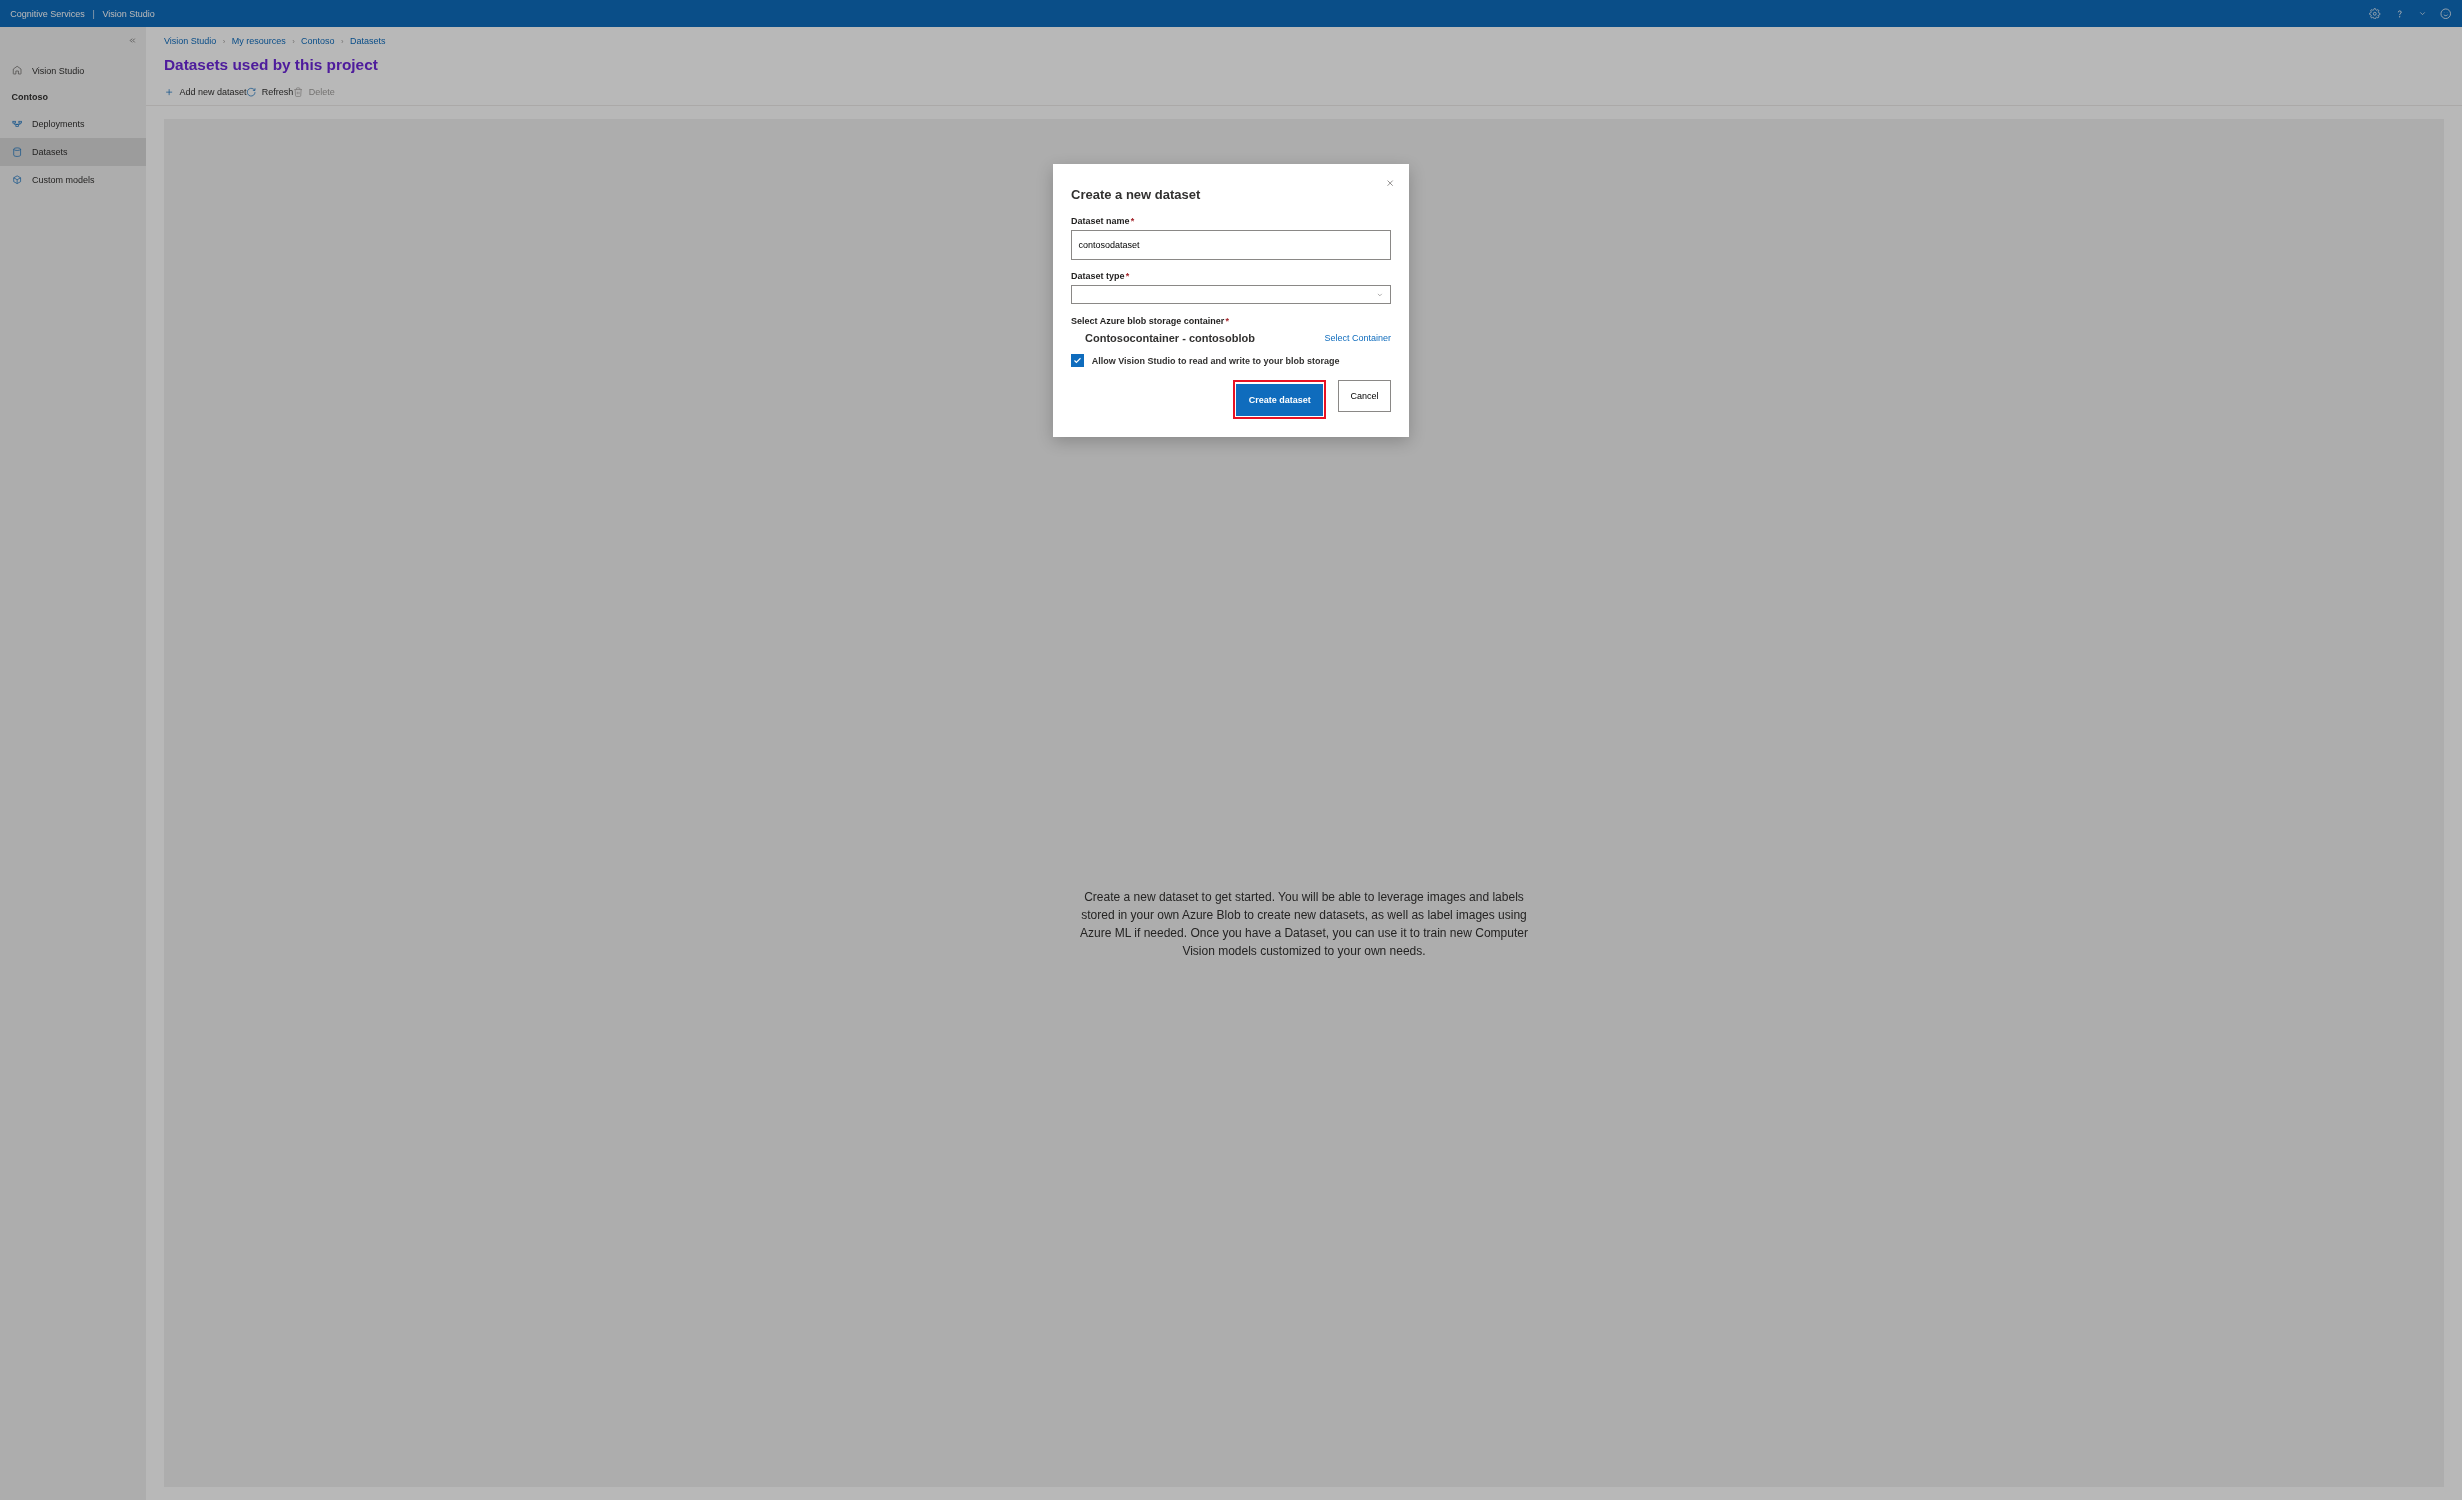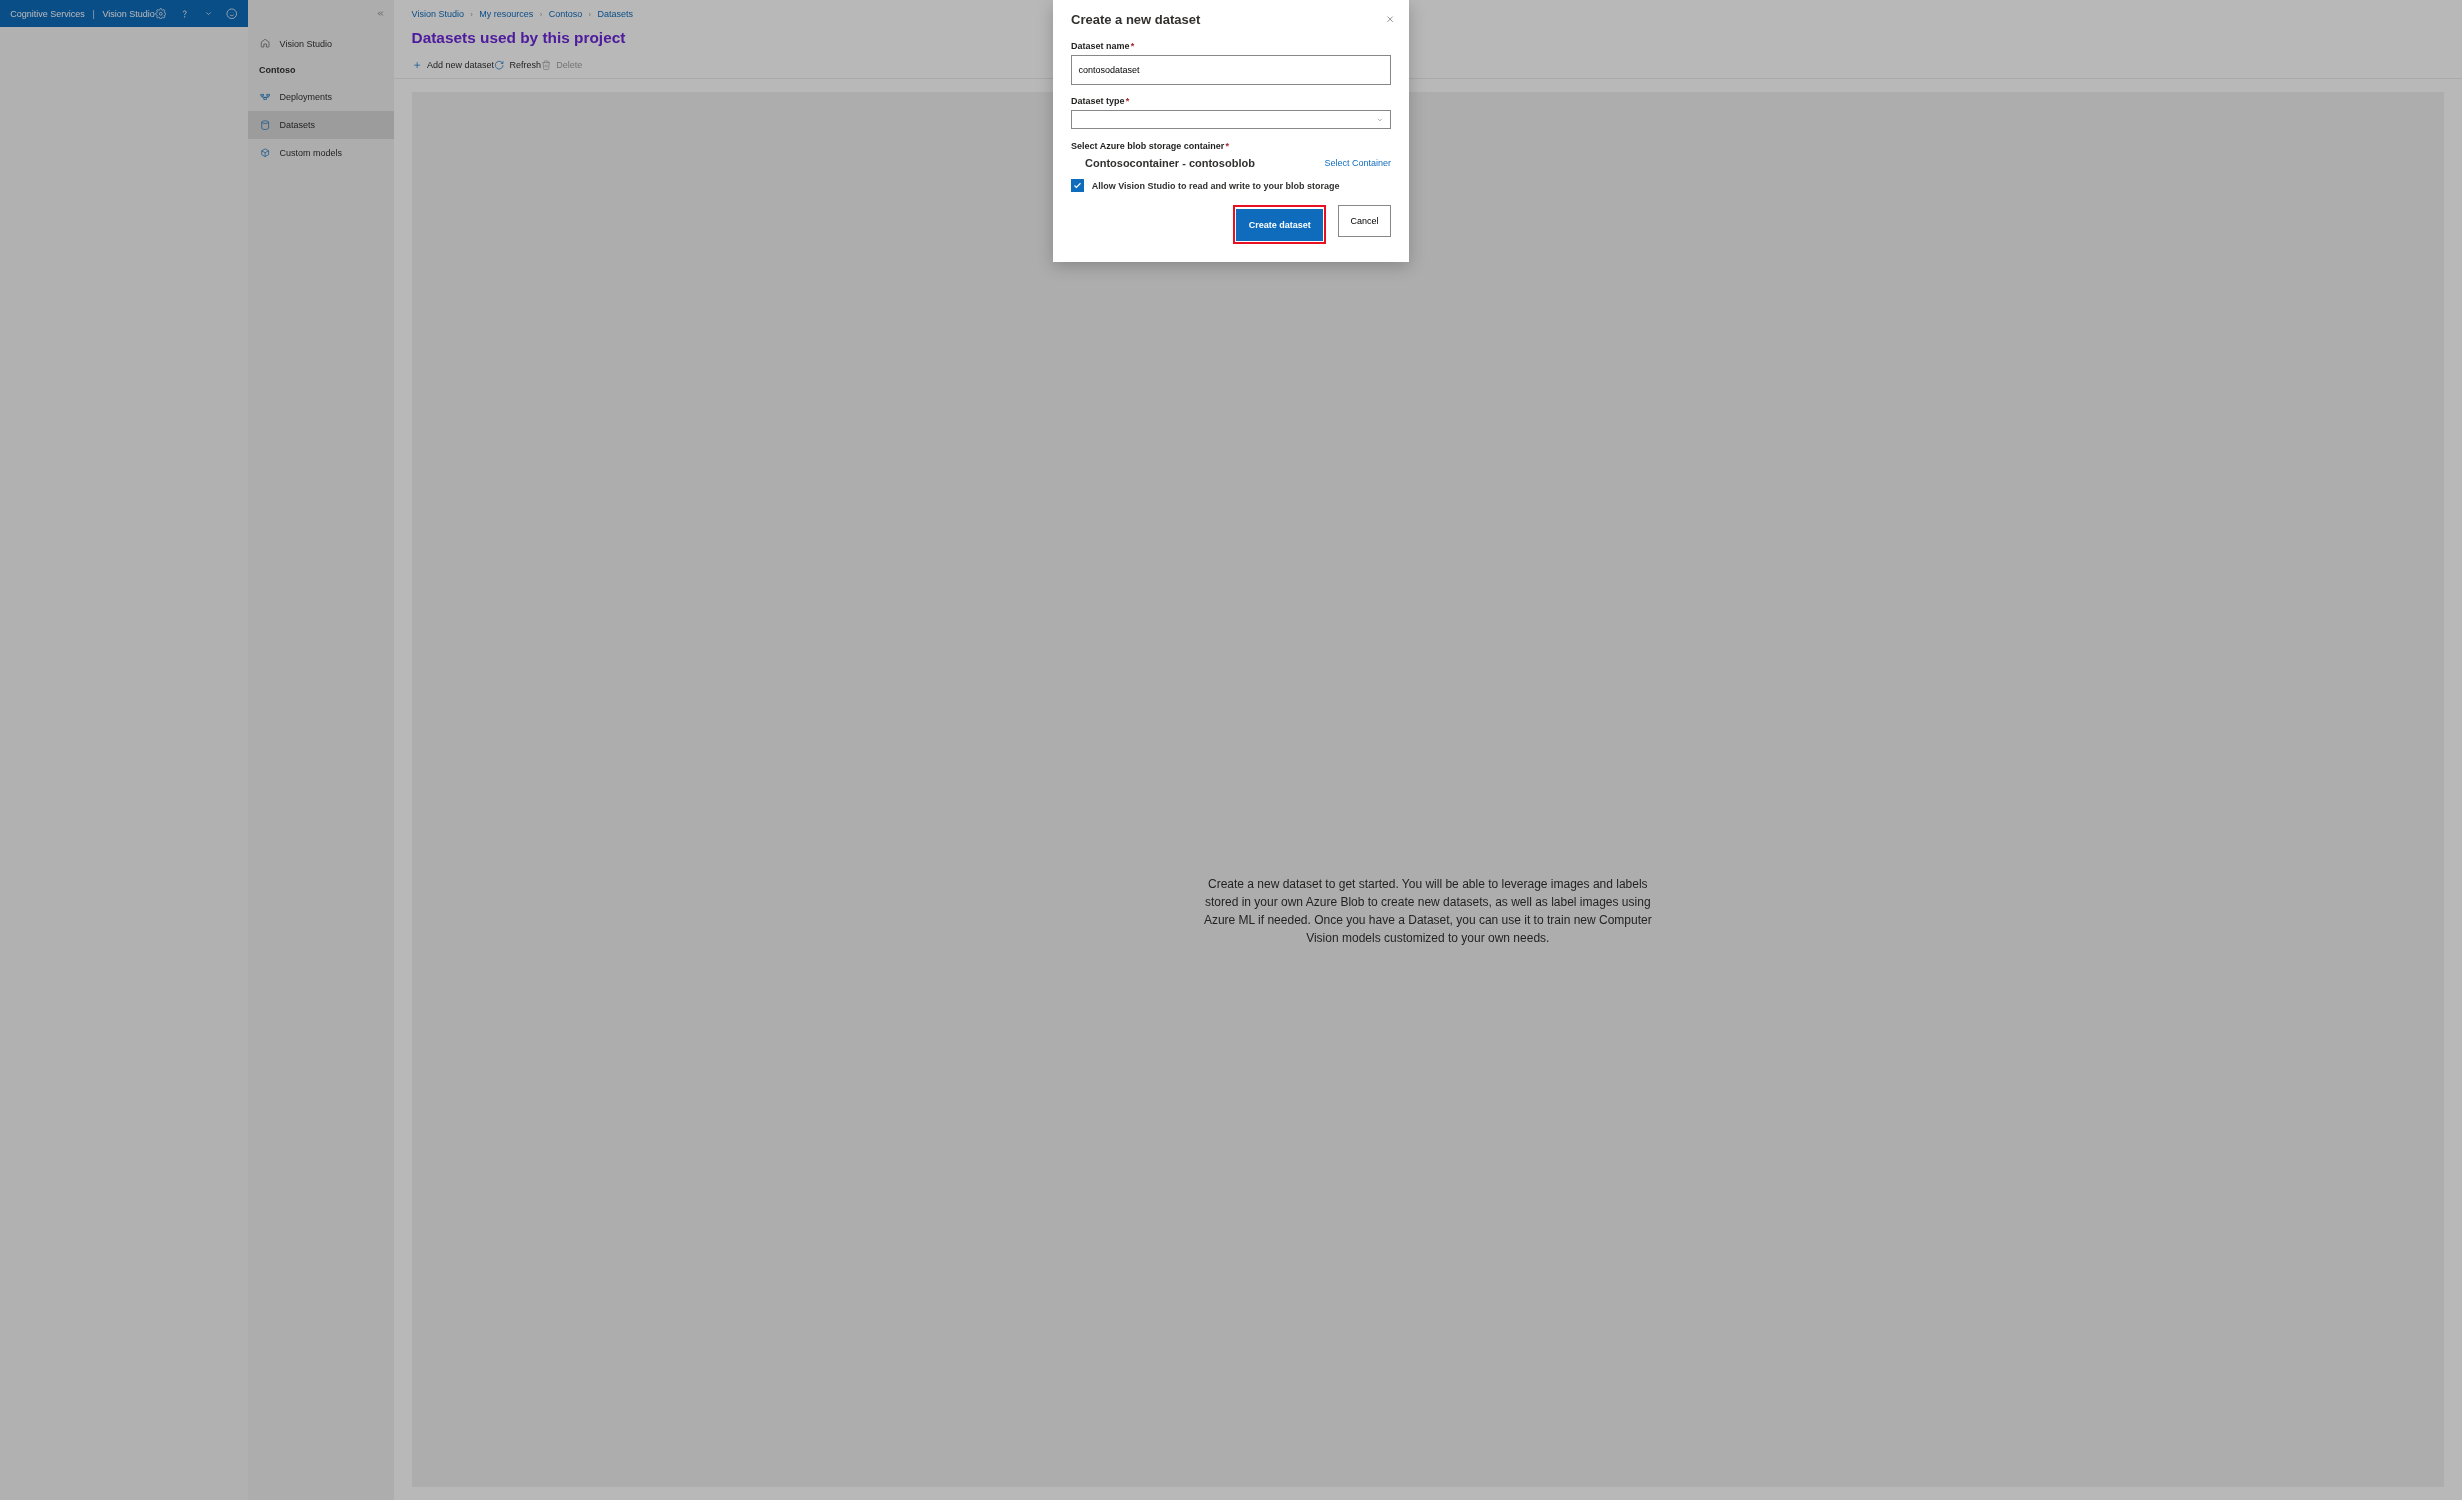--- a/index.html
+++ b/index.html
@@ -1,17 +1,17 @@
 <!DOCTYPE html>
 <html style="font-size:10.3px"><head>
   <meta charset="utf-8">
   <style>
     * { box-sizing: border-box; margin: 0; padding: 0; font-family: "Segoe UI", -apple-system, sans-serif; }
     body { background: #f5f5f5; color: #323130; overflow: hidden; }
-    .app { width: 100vw; height: 100vh; display: flex; position: relative; }
+    .app { width: 100vw; height: 100vh; display: flex; flex-direction: column; position: relative; }
     .topbar { height: 27px; background: #0f6cbd; color: #fff; display: flex; align-items: center; padding: 0 10.3px; font-size: 9px; }
     .topbar-title { flex: 1; font-weight: 400; }
     .topbar-sep { margin: 0 5.1px; opacity: 0.8; }
     .topbar-actions { display: flex; gap: 13px; align-items: center; }
     .topbar-icon { width: 11.5px; height: 11.5px; cursor: pointer; opacity: 0.9; }
     .body { flex: 1; display: flex; }
     .sidebar { width: 146px; background: #f0f0f0; position: relative; padding-top: 9px; }
     .collapse-btn { position: absolute; top: 9px; right: 9px; cursor: pointer; }
     .sidebar-item { display: flex; align-items: center; height: 28px; padding: 0 11.5px; gap: 9px; cursor: pointer; font-size: 9px; color: #323130; }
     .sidebar-item.selected { background: #d9d9d9; }
@@ -24,21 +24,21 @@
     .bc-chevron { color: #a19f9d; font-size: 7.7px; }
     .page-title { font-size: 15.4px; font-weight: 600; padding: 3.8px 18px 9px; color: #6d28d9; }
     .toolbar { display: flex; align-items: center; padding: 3.8px 18px 7.7px; border-bottom: 0.6px solid #edebe9; font-size: 9px; }
     .toolbar-btn { display: inline-flex; align-items: center; gap: 5.1px; cursor: pointer; color: #323130; }
     .toolbar-btn.disabled { color: #a19f9d; cursor: default; }
     .toolbar-btn svg { width: 10.3px; height: 10.3px; }
     .toolbar-icon { color: #0f6cbd; }
     .content-area { flex: 1; background: #f0f0f0; margin: 13px 18px; display: flex; flex-direction: column; align-items: center; justify-content: center; padding: 26px; }
     .empty-desc { max-width: 449px; text-align: center; font-size: 12px; line-height: 1.5; color: #323130; margin-top: 243px; }
     .overlay { position: absolute; inset: 0; background: rgba(0,0,0,0.28); display: flex; align-items: flex-start; justify-content: center; }
-    .dialog { width: 356px; background: #fff; box-shadow: 0 5.1px 15.4px rgba(0,0,0,0.22); padding: 12px 18px 18px; position: relative; }
+    .dialog { width: 356px; background: #fff; box-shadow: 0 5.1px 15.4px rgba(0,0,0,0.22); margin-top: 164px; padding: 23px 18px 18px; position: relative; }
     .dialog-title { font-size: 13px; font-weight: 600; margin-bottom: 14px; }
     .dialog-close { position: absolute; top: 14px; right: 14px; cursor: pointer; }
     .field { margin-bottom: 11.5px; }
     .field-label { font-size: 9px; font-weight: 600; margin-bottom: 3.8px; display: block; color: #201f1e; }
     .req { color: #a4262c; margin-left: 1.3px; }
     .text-input { width: 100%; height: 30px; border: 0.6px solid #8a8886; padding: 0 6.4px; font-size: 9px; }
     .dropdown { width: 100%; height: 19px; border: 0.6px solid #8a8886; display: flex; align-items: center; justify-content: flex-end; padding: 0 6.4px; cursor: pointer; }
     .container-row { display: flex; align-items: center; justify-content: space-between; padding: 2.6px 0 0 14px; }
     .container-name { font-weight: 600; font-size: 11px; text-align: center; }
     .link { color: #0f6cbd; font-size: 9px; cursor: pointer; }

